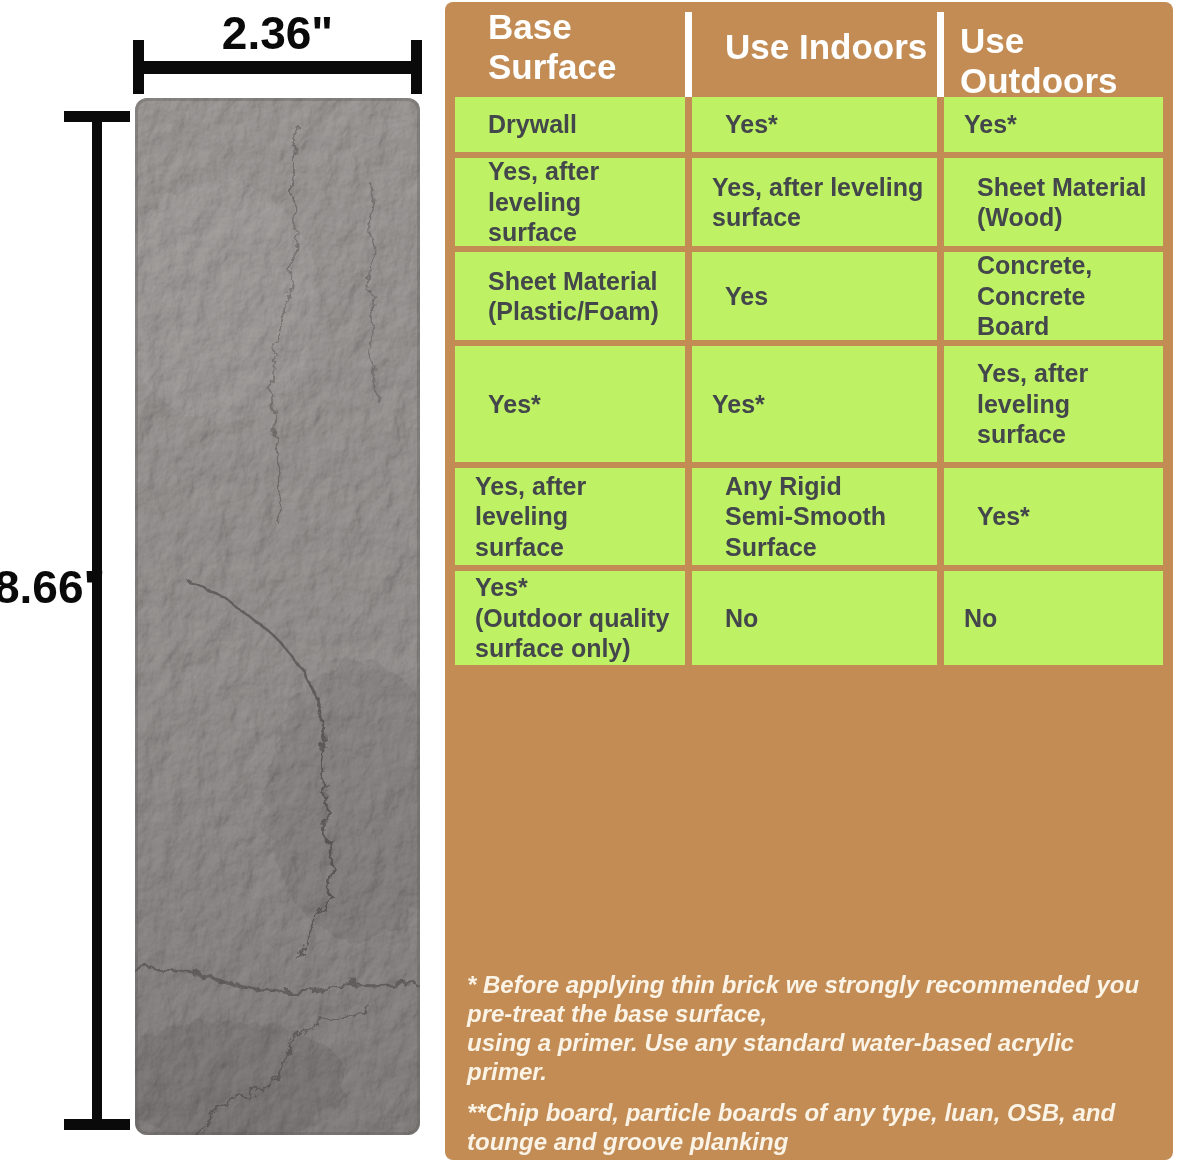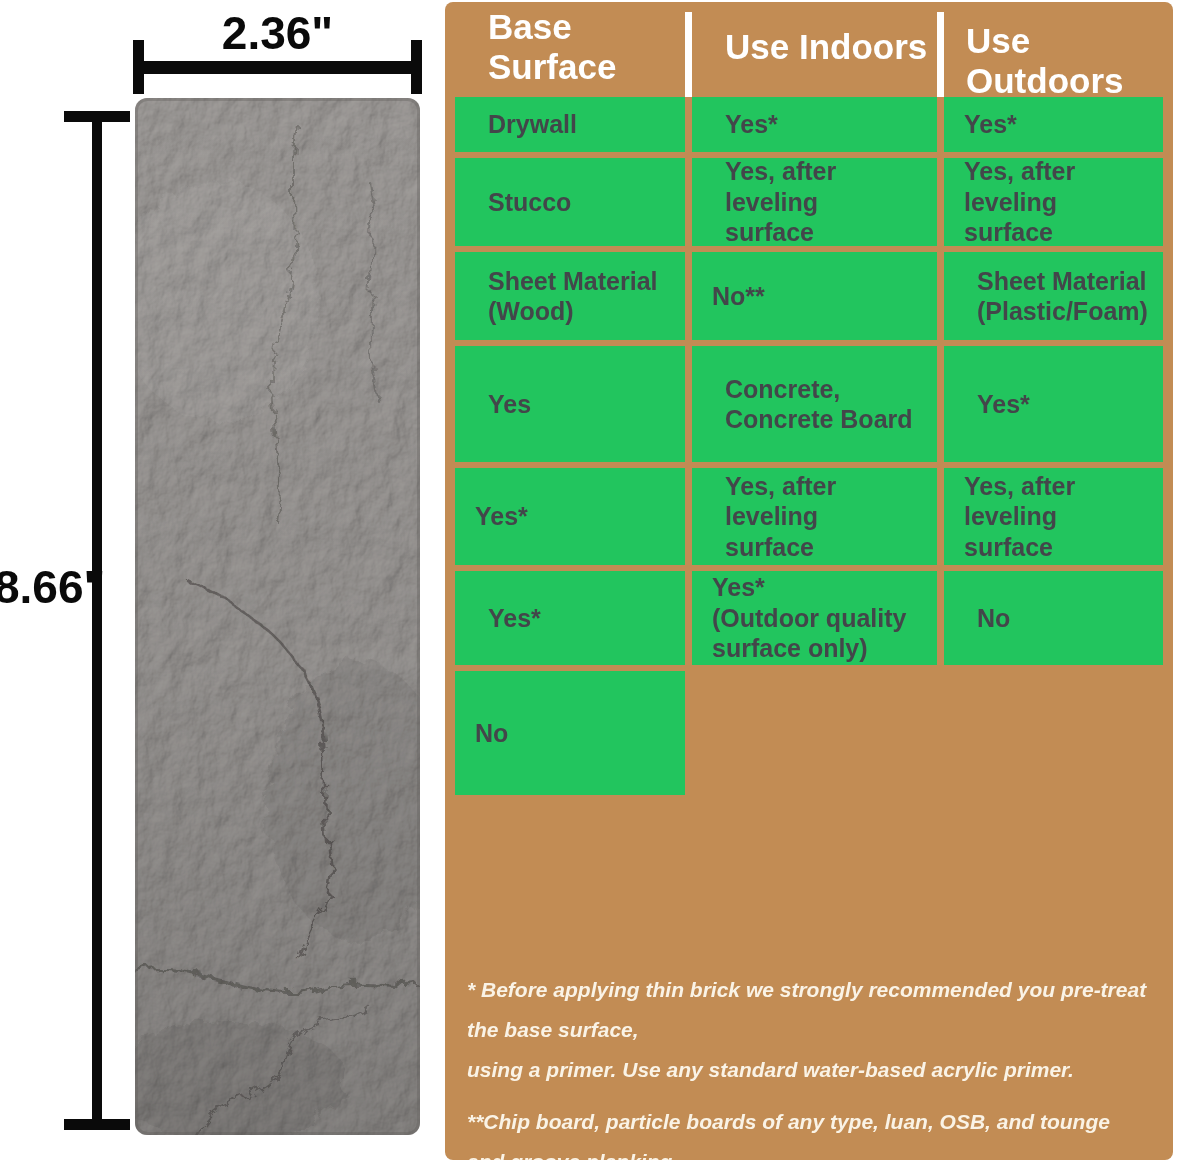--- a/index.html
+++ b/index.html
@@ -50,40 +50,40 @@
     display: grid;
     grid-template-columns: 230px 245px 219px;
     grid-template-rows: 89px 55px 88px 88px 116px 97px 94px 124px 151px;
     column-gap: 7px; row-gap: 6px;
   }
   .th {
     display: flex; align-items: center;
     color: #ffffff; font-weight: bold; font-size: 35px;
     padding-left: 33px;
   }
-  .th.c3 { padding-left: 22px; margin-top: 28px; }
+  .th.c3 { padding-left: 16px; margin-top: 28px; }
   .td {
-    background: #22c55e;
+    background: #bef264;
     display: flex; align-items: center;
     color: #43464a; font-weight: bold; font-size: 25px; line-height: 1.22;
     padding-left: 33px; padding-right: 8px;
     white-space: pre-line;
   }
   .td.c3 { padding-left: 20px; }
 
   .hdr-divider {
     position: absolute; top: 10px; width: 7px; height: 85px; background: #ffffff;
   }
   .hdr-divider.d1 { left: 240px; }
   .hdr-divider.d2 { left: 492px; }
 
   .footnotes { margin-top: 18px; padding: 0 12px 0 12px; }
   .fn {
     font-style: italic; font-weight: 600;
-    font-size: 21px; line-height: 40px;
+    font-size: 24px; line-height: 29px;
     white-space: pre-line;
   }
   .fn + .fn { margin-top: 12px; }
 </style>
 </head>
 <body>
 
 <div class="stage">
 
   <div class="dim-label dim-label-w">2.36"</div>
@@ -150,44 +150,45 @@
 
     <div class="tbl">
       <div class="th c1">Base Surface</div>
       <div class="th c2">Use Indoors</div>
       <div class="th c3">Use Outdoors</div>
 
       <div class="td c1">Drywall</div>
       <div class="td c2">Yes*</div>
       <div class="td c3">Yes*</div>
 
-      <div class="td c1">Stucco</div>
       <div class="td c2">Yes, after leveling
 surface</div>
       <div class="td c3">Yes, after leveling
 surface</div>
 
       <div class="td c1">Sheet Material
 (Wood)</div>
-      <div class="td c3">No**</div>
 
       <div class="td c1">Sheet Material
 (Plastic/Foam)</div>
       <div class="td c2">Yes</div>
 
       <div class="td c1">Concrete,
 Concrete Board</div>
       <div class="td c2">Yes*</div>
       <div class="td c3">Yes*</div>
 
       <div class="td c2">Yes, after leveling
 surface</div>
       <div class="td c3">Yes, after leveling
 surface</div>
 
+      <div class="td c1">Any Rigid
+Semi-Smooth
+Surface</div>
       <div class="td c2">Yes*</div>
       <div class="td c3">Yes*
 (Outdoor quality
 surface only)</div>
 
       <div class="td c2">No</div>
       <div class="td c3">No</div>
     </div>
 
     <div class="footnotes">

